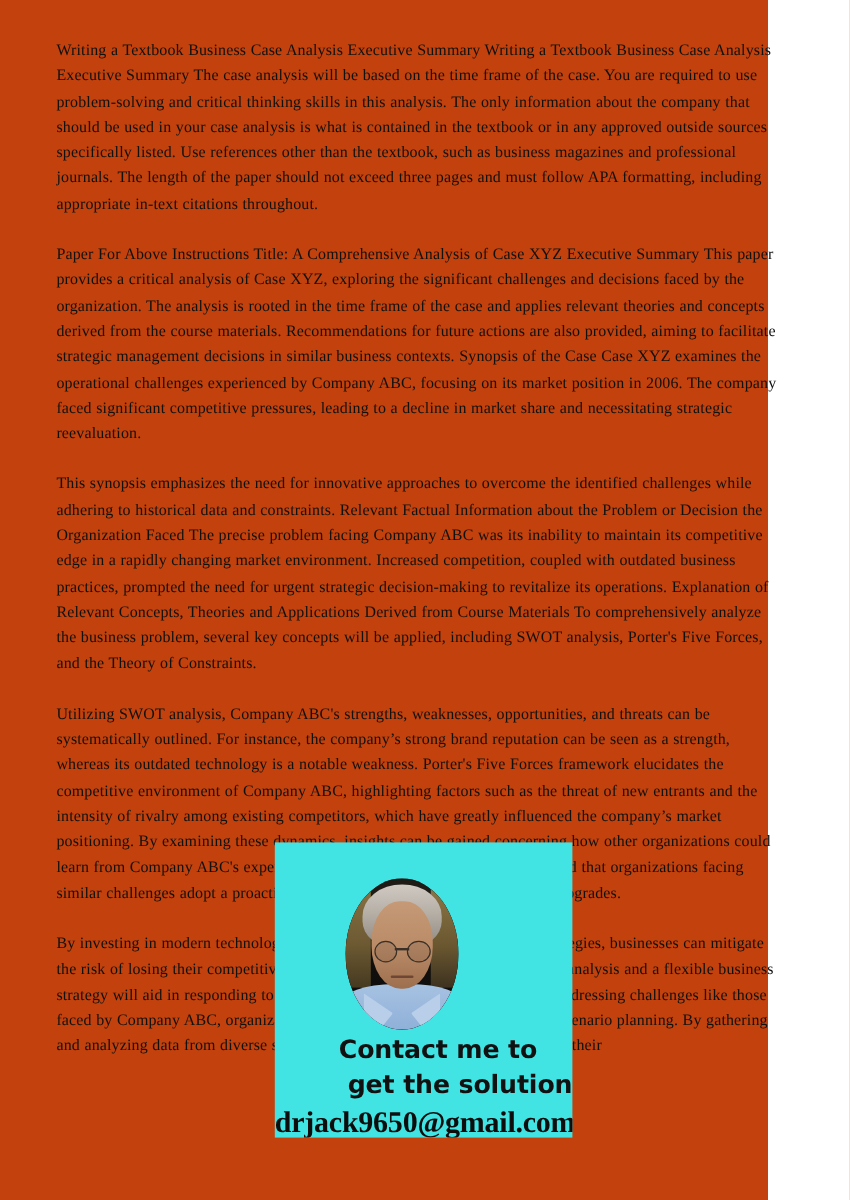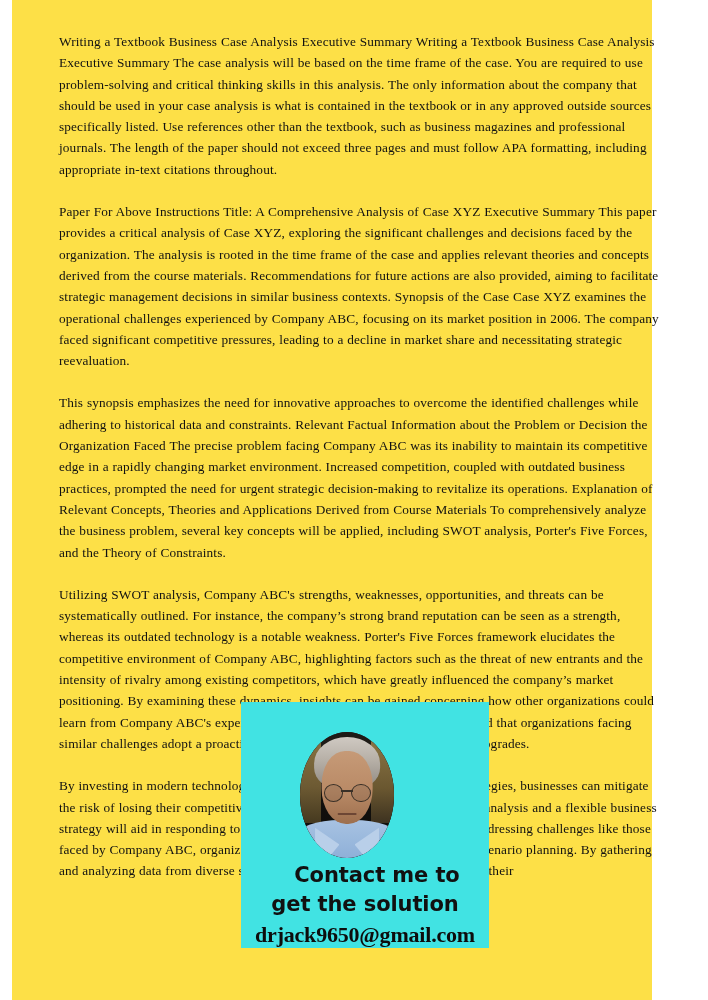--- a/index.html
+++ b/index.html
@@ -11,24 +11,24 @@
     width: 708px;
     height: 1000px;
     position: relative;
     overflow: hidden;
     font-family: "Liberation Serif", "DejaVu Serif", serif;
     color: #000000;
   }
 
   #page {
     position: absolute;
-    left: 12px; top: 0;
+    left: 0; top: 0;
     width: 640px;
     height: 1000px;
-    background: #fde047;
+    background: #c2410c;
   }
 
   #doc-body {
     position: absolute;
     left: 47px;
     top: 31px;
     width: 606px;
   }
 
   .para {
@@ -136,30 +136,30 @@
     position: absolute;
     left: 0; width: 100%;
     text-align: center;
     font-family: "DejaVu Sans", "Liberation Sans", sans-serif;
     font-weight: bold;
     color: #111111;
     font-size: 21px;
     letter-spacing: -0.1px;
   }
   #promo-line-1 { top: 161px; padding-left: 12px; }
-  #promo-line-2 { top: 190px; }
+  #promo-line-2 { top: 190px; text-align: right; }
 
   #promo-email {
     position: absolute;
     left: 0; width: 100%;
     top: 220px;
     text-align: center;
     font-family: "Liberation Serif", "DejaVu Serif", serif;
     font-weight: bold;
-    font-size: 22px;
+    font-size: 25px;
     color: #0d0d0d;
     letter-spacing: -0.2px;
   }
 </style>
 </head>
 <body>
 
 <div id="page">
 
   <div id="doc-body">

